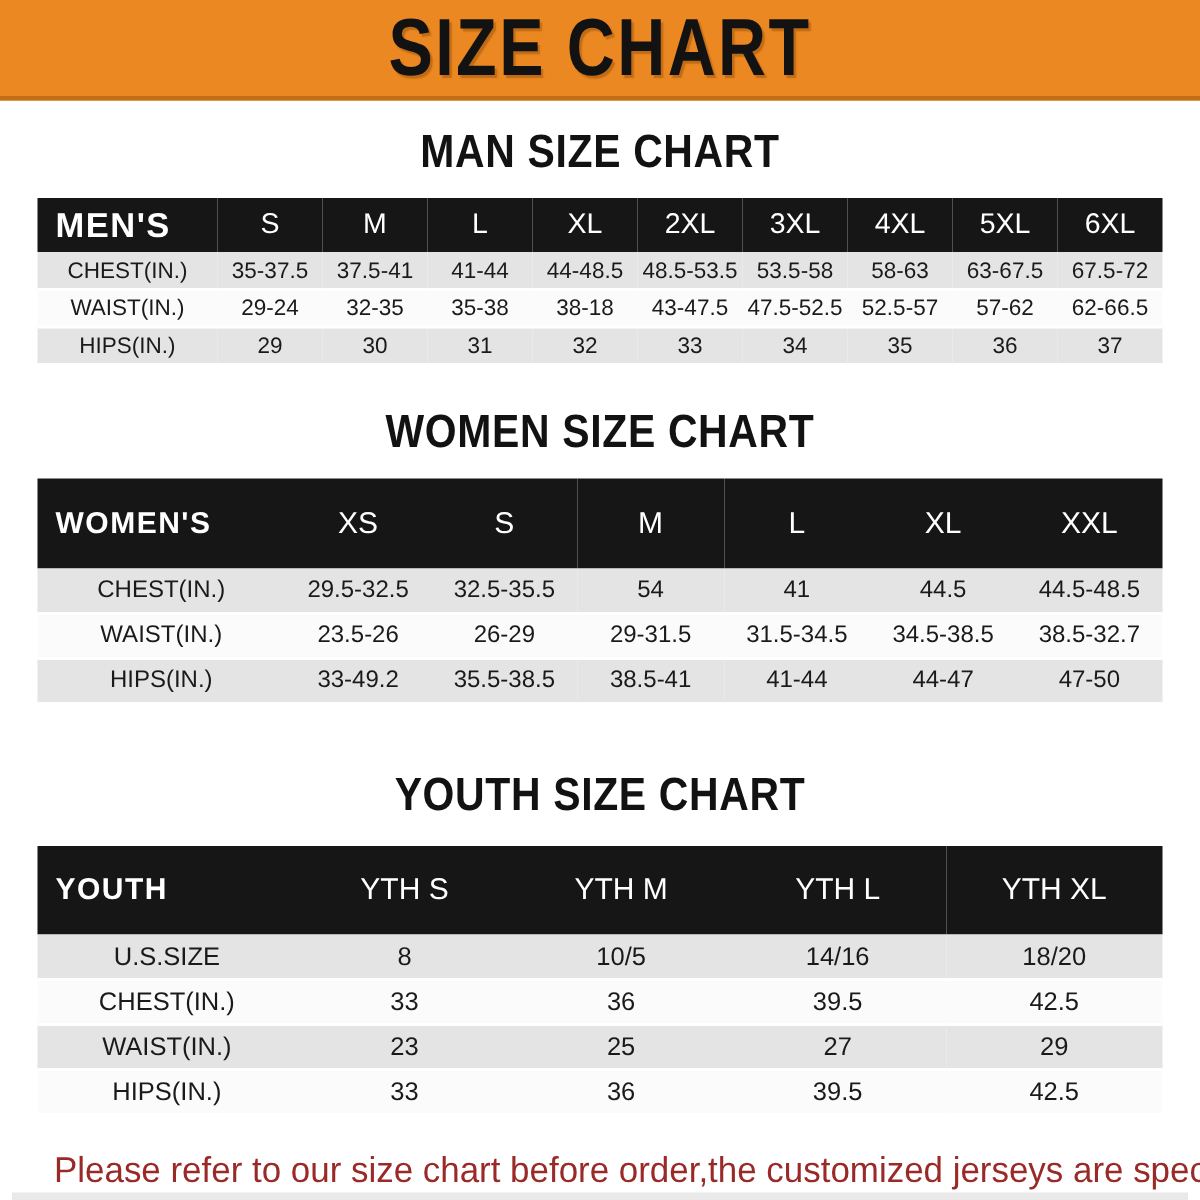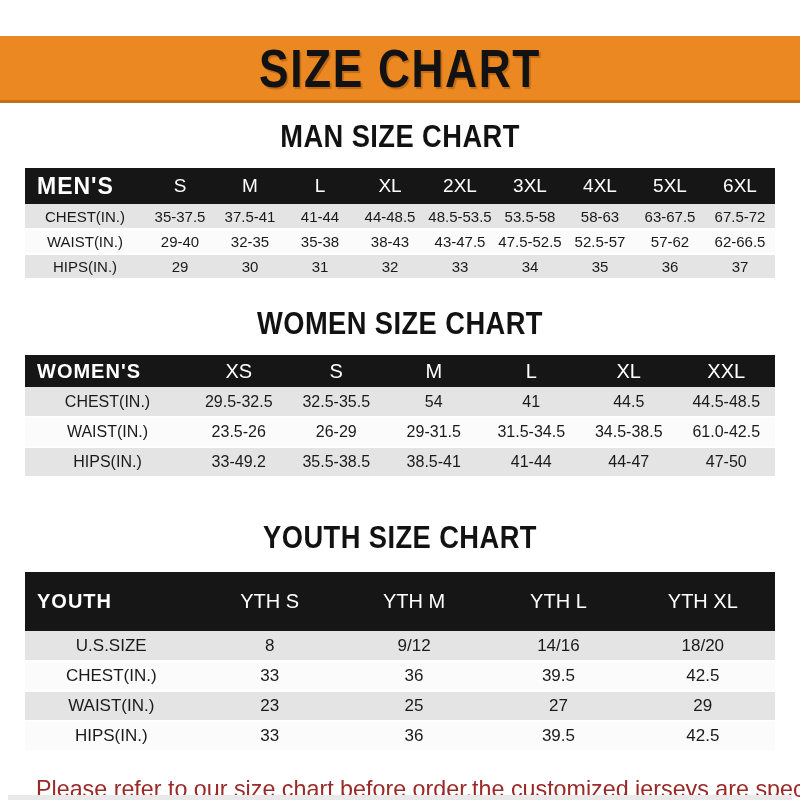--- a/index.html
+++ b/index.html
@@ -18,21 +18,21 @@
     position: relative;
     background: #fff;
     overflow: hidden;
     font-family: "Liberation Sans", sans-serif;
     color: var(--ink);
   }
   .banner {
     height: 67px;
     background: var(--accent);
     border-bottom: 3px solid var(--accent-dark);
-    display: flex; align-items: center; justify-content: center; margin-top: 36px;
+    display: flex; align-items: center; justify-content: center;
   }
   .banner h1 {
     margin: 0;
     font-size: 54px;
     font-weight: bold;
     letter-spacing: 2px;
     color: #121212;
     transform: scaleX(0.82);
     text-shadow: 2px 2px 1px rgba(110, 55, 0, 0.35);
     white-space: nowrap;
@@ -65,21 +65,21 @@
   }
   .size-table th.band-label {
     font-weight: bold;
     font-size: 24px;
     letter-spacing: 1px;
     text-align: left;
     padding-left: 12px;
     white-space: nowrap;
   }
   .t-men   .band th { height: 36px; font-size: 19px; }
-  .t-women .band th { height: 32px; font-size: 20px; }
+  .t-women .band th { height: 60px; font-size: 20px; }
   .t-youth .band th { height: 59px; font-size: 20px; }
   .t-men   th.band-label { font-size: 23px; }
 
   .size-table tbody tr:nth-child(odd)  { background: var(--stripe); }
   .size-table tbody tr:nth-child(even) { background: var(--row-alt); }
   .size-table tbody td { border-bottom: 2px solid #fff; }
   .t-men   tbody tr { height: 25px; font-size: 15px; }
   .t-women tbody tr { height: 30px; font-size: 16px; }
   .t-youth tbody tr { height: 30px; font-size: 17px; }
 
@@ -139,24 +139,24 @@
             <td class="val">41-44</td>
             <td class="val">44-48.5</td>
             <td class="val">48.5-53.5</td>
             <td class="val">53.5-58</td>
             <td class="val">58-63</td>
             <td class="val">63-67.5</td>
             <td class="val">67.5-72</td>
           </tr>
           <tr>
             <td class="lbl">WAIST(IN.)</td>
-            <td class="val">29-40</td>
+            <td class="val">29-24</td>
             <td class="val">32-35</td>
             <td class="val">35-38</td>
-            <td class="val">38-43</td>
+            <td class="val">38-18</td>
             <td class="val">43-47.5</td>
             <td class="val">47.5-52.5</td>
             <td class="val">52.5-57</td>
             <td class="val">57-62</td>
             <td class="val">62-66.5</td>
           </tr>
           <tr>
             <td class="lbl">HIPS(IN.)</td>
             <td class="val">29</td>
             <td class="val">30</td>
@@ -198,21 +198,21 @@
             <td class="val">44.5</td>
             <td class="val">44.5-48.5</td>
           </tr>
           <tr>
             <td class="lbl">WAIST(IN.)</td>
             <td class="val">23.5-26</td>
             <td class="val">26-29</td>
             <td class="val">29-31.5</td>
             <td class="val">31.5-34.5</td>
             <td class="val">34.5-38.5</td>
-            <td class="val">61.0-42.5</td>
+            <td class="val">38.5-32.7</td>
           </tr>
           <tr>
             <td class="lbl">HIPS(IN.)</td>
             <td class="val">33-49.2</td>
             <td class="val">35.5-38.5</td>
             <td class="val">38.5-41</td>
             <td class="val">41-44</td>
             <td class="val">44-47</td>
             <td class="val">47-50</td>
           </tr>
@@ -231,21 +231,21 @@
             <th class="col">YTH S</th>
             <th class="col">YTH M</th>
             <th class="col">YTH L</th>
             <th class="col">YTH XL</th>
           </tr>
         </thead>
         <tbody>
           <tr>
             <td class="lbl">U.S.SIZE</td>
             <td class="val">8</td>
-            <td class="val">9/12</td>
+            <td class="val">10/5</td>
             <td class="val">14/16</td>
             <td class="val">18/20</td>
           </tr>
           <tr>
             <td class="lbl">CHEST(IN.)</td>
             <td class="val">33</td>
             <td class="val">36</td>
             <td class="val">39.5</td>
             <td class="val">42.5</td>
           </tr>

